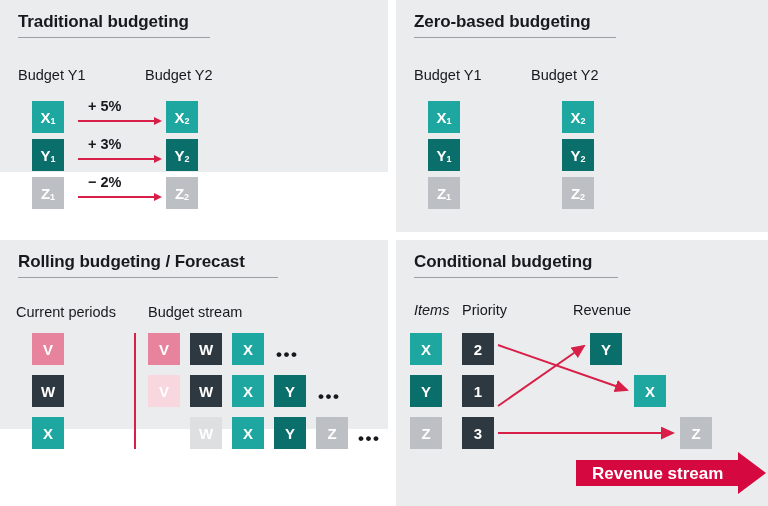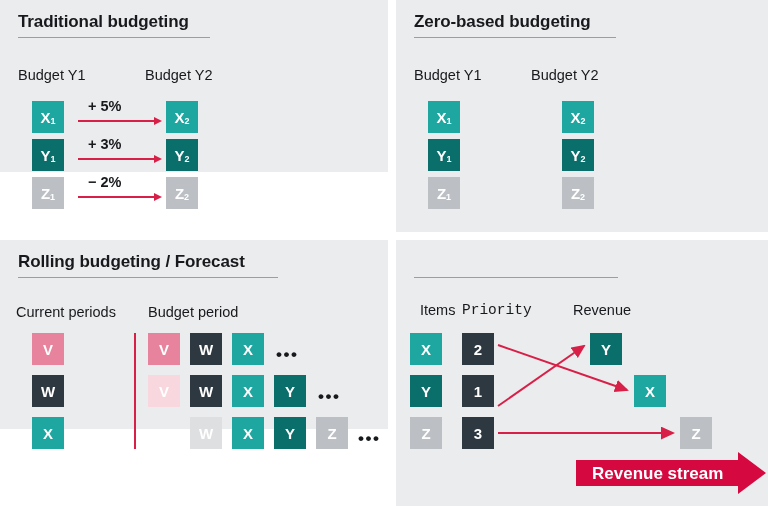--- a/index.html
+++ b/index.html
@@ -201,21 +201,21 @@
       <span>Z</span>
         <sub>2</sub>
     </div>
   </div>
 
   <div class="panel" id="panel-bl">
     <div class="p-title" style="left:18px;top:12px;">Rolling budgeting / Forecast</div>
     <div class="p-title-rule" style="left:18px;top:37px;width:260px;"></div>
 
     <div class="col-label" style="left:16px;top:64px;">Current periods</div>
-    <div class="col-label" style="left:148px;top:64px;">Budget period</div>
+    <div class="col-label" style="left:148px;top:64px;">Budget stream</div>
 
     <div class="cell c-pink" style="left:32px;top:93px;">V</div>
     <div class="cell c-dark" style="left:32px;top:135px;">W</div>
     <div class="cell c-teal" style="left:32px;top:177px;">X</div>
 
     <div class="vrule" style="left:134px;top:93px;height:116px;"></div>
 
     <div class="cell c-pink" style="left:148px;top:93px;">V</div>
     <div class="cell c-dark" style="left:190px;top:93px;">W</div>
     <div class="cell c-teal" style="left:232px;top:93px;">X</div>
@@ -228,24 +228,25 @@
     <div class="dots" style="left:318px;top:148px;">•••</div>
 
     <div class="cell c-lightgrey" style="left:190px;top:177px;color:#ffffff;">W</div>
     <div class="cell c-teal" style="left:232px;top:177px;">X</div>
     <div class="cell c-darkteal" style="left:274px;top:177px;">Y</div>
     <div class="cell c-grey" style="left:316px;top:177px;">Z</div>
     <div class="dots" style="left:358px;top:190px;">•••</div>
   </div>
 
   <div class="panel" id="panel-br">
+    <div class="p-title" style="left:18px;top:12px;">Conditional budgeting</div>
     <div class="p-title-rule" style="left:18px;top:37px;width:204px;"></div>
 
-    <div class="col-label" style="left:24px;top:62px;">Items</div>
-    <div class="col-label" style="left:66px;top:62px;font-family:Liberation Mono, monospace;">Priority</div>
+    <div class="col-label" style="left:18px;top:62px;font-style:italic;">Items</div>
+    <div class="col-label" style="left:66px;top:62px;">Priority</div>
     <div class="col-label" style="left:177px;top:62px;">Revenue</div>
 
     <div class="cell c-teal" style="left:14px;top:93px;">X</div>
     <div class="cell c-darkteal" style="left:14px;top:135px;">Y</div>
     <div class="cell c-grey" style="left:14px;top:177px;">Z</div>
 
     <div class="cell c-dark" style="left:66px;top:93px;">2</div>
     <div class="cell c-dark" style="left:66px;top:135px;">1</div>
     <div class="cell c-dark" style="left:66px;top:177px;">3</div>
 

